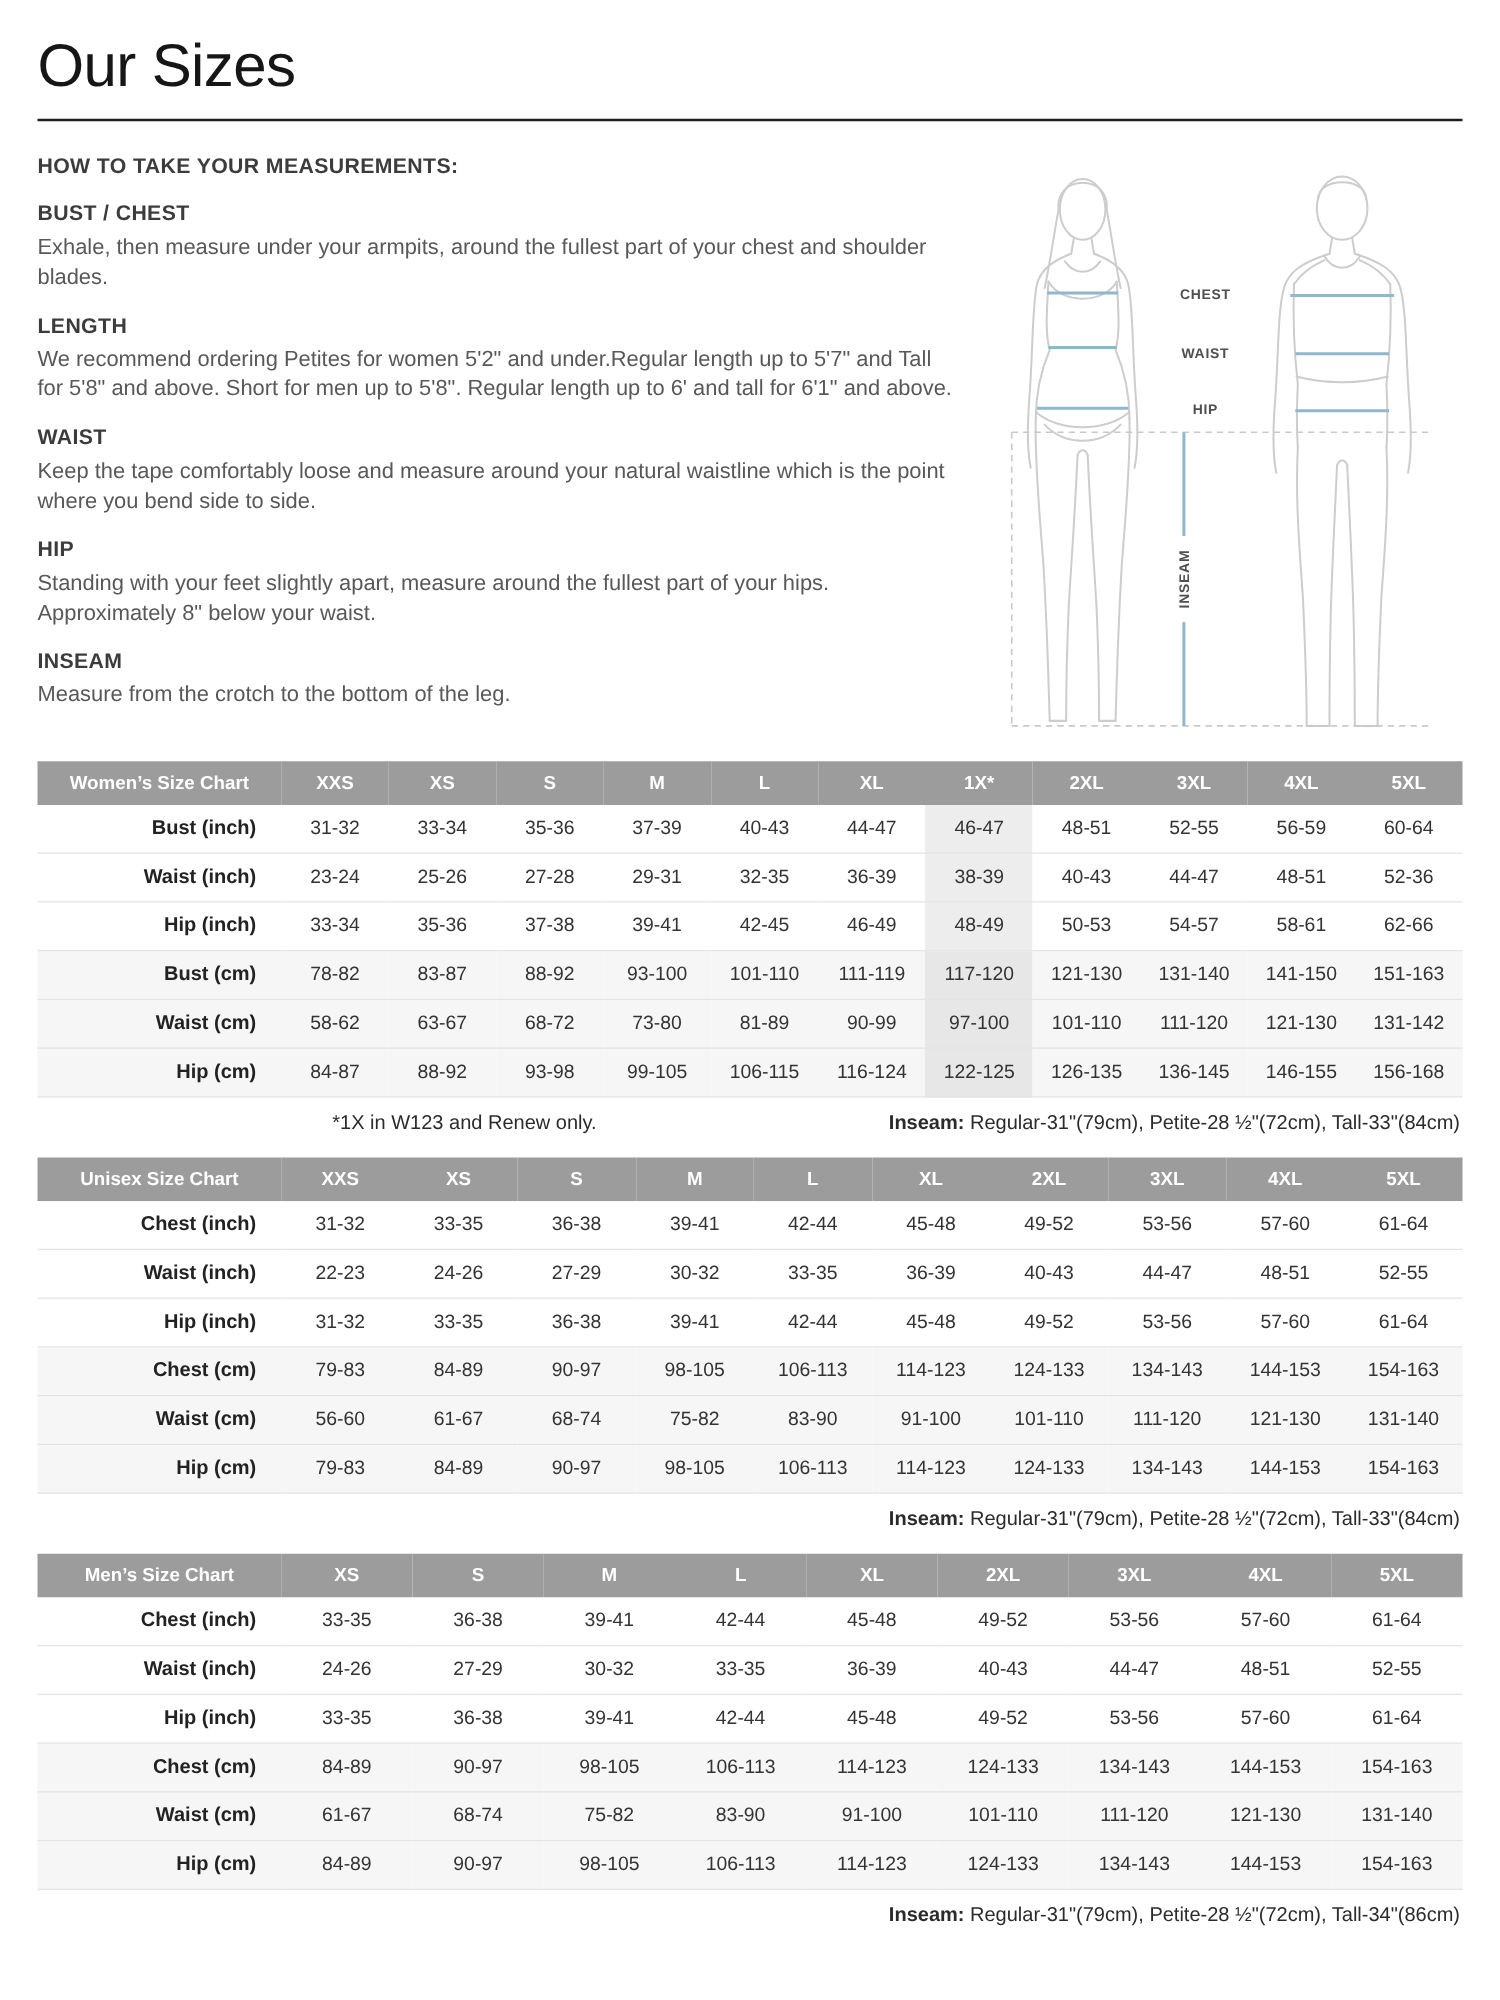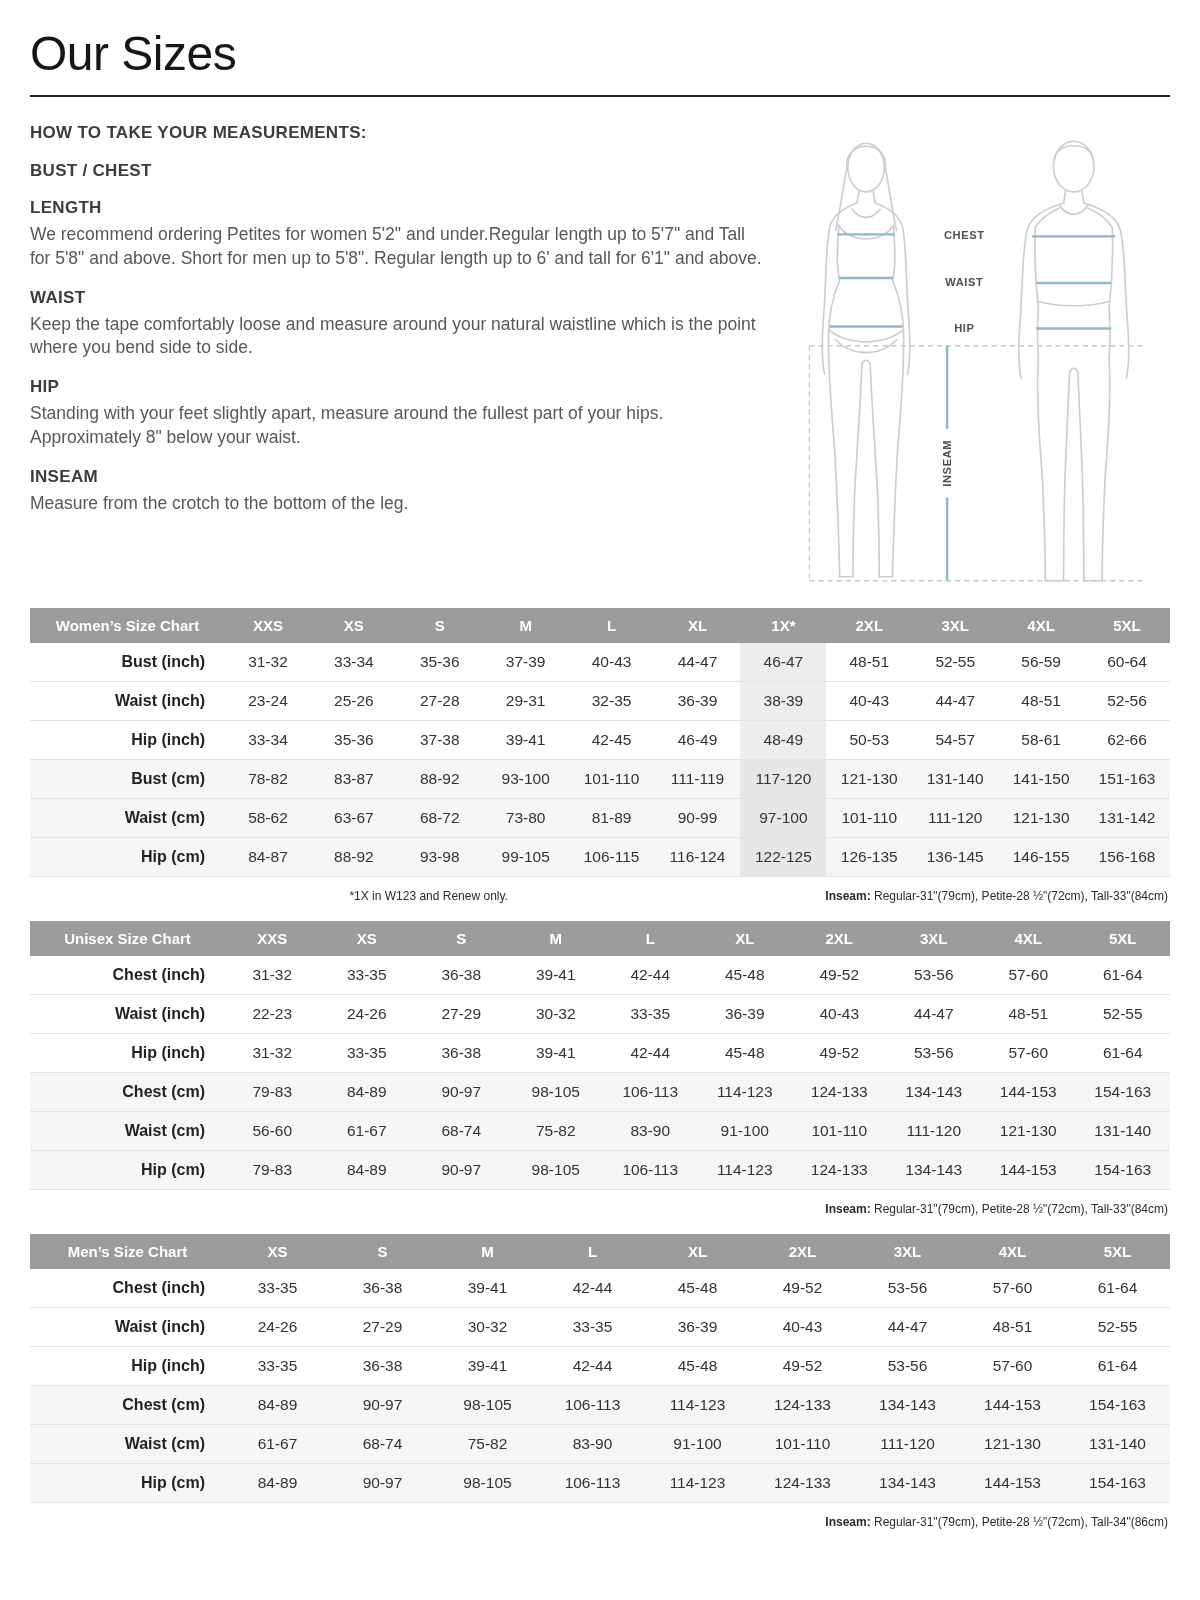--- a/index.html
+++ b/index.html
@@ -51,41 +51,42 @@
   }
   .size-table td.row-label {
     font-weight:bold; text-align:right; padding-right:20px; color:#222; font-size:16px;
   }
   .size-table tr.shaded td { background:var(--row-shade,#f6f6f6); }
   .size-table td.hl { background:var(--highlight,#ededed); }
   .size-table tr.shaded td.hl { background:#e7e7e7; }
 
   .footnote-row {
     display:flex; align-items:center; padding:12px 2px 0;
-    font-size:12px; color:#2b2b2b; min-height:20px;
+    font-size:16px; color:#2b2b2b; min-height:20px;
   }
   .footnote-left { margin-left:auto; }
   .footnote-right { margin-left:auto; }
   .footnote-right b { font-weight:bold; }
 </style>
 </head>
 <body>
 
 <div class="page">
 
   <h1 class="page-title">Our Sizes</h1>
   <div class="title-rule"></div>
 
   <div class="top-section">
 
     <div class="instructions">
       <div class="instructions-heading">HOW TO TAKE YOUR MEASUREMENTS:</div>
 
       <div class="measure-section">
         <div class="sec-title">BUST / CHEST</div>
+        <p class="sec-body">Exhale, then measure under your armpits, around the fullest part of your chest and shoulder blades.</p>
       </div>
       <div class="measure-section">
         <div class="sec-title">LENGTH</div>
         <p class="sec-body">We recommend ordering Petites for women 5'2" and under.Regular length up to 5'7" and Tall for 5'8" and above. Short for men up to 5'8". Regular length up to 6' and tall for 6'1" and above.</p>
       </div>
       <div class="measure-section">
         <div class="sec-title">WAIST</div>
         <p class="sec-body">Keep the tape comfortably loose and measure around your natural waistline which is the point where you bend side to side.</p>
       </div>
       <div class="measure-section">
@@ -223,21 +224,21 @@
               <td>23-24</td>
               <td>25-26</td>
               <td>27-28</td>
               <td>29-31</td>
               <td>32-35</td>
               <td>36-39</td>
               <td class="hl">38-39</td>
               <td>40-43</td>
               <td>44-47</td>
               <td>48-51</td>
-              <td>52-56</td>
+              <td>52-36</td>
             </tr>
             <tr>
               <td class="row-label">Hip (inch)</td>
               <td>33-34</td>
               <td>35-36</td>
               <td>37-38</td>
               <td>39-41</td>
               <td>42-45</td>
               <td>46-49</td>
               <td class="hl">48-49</td>

